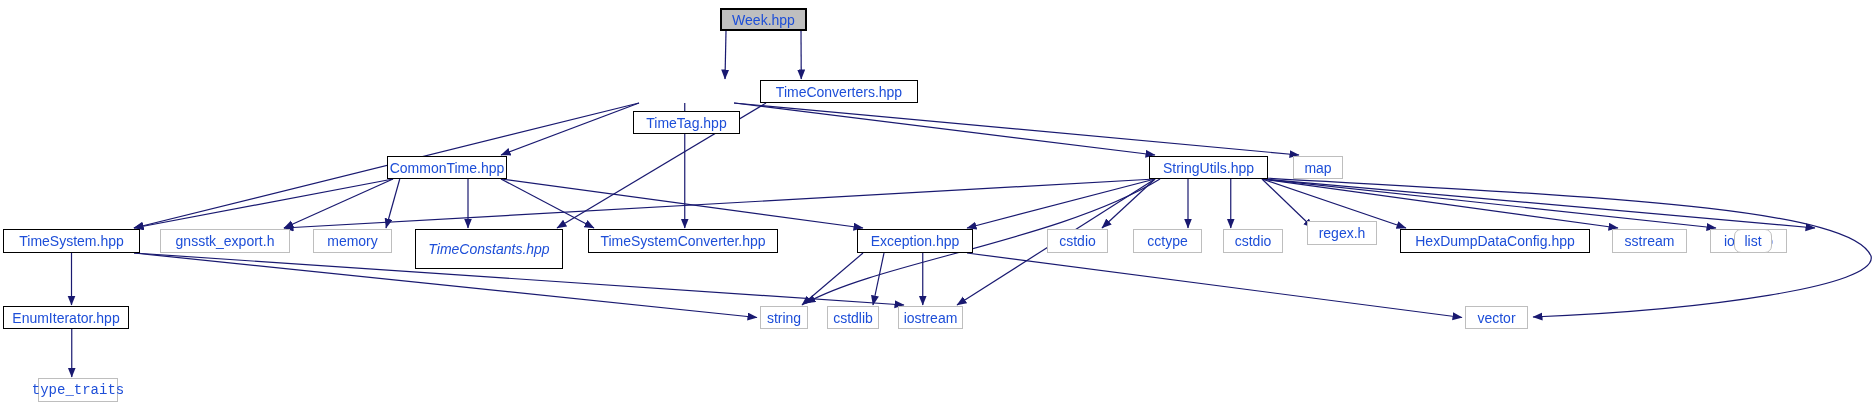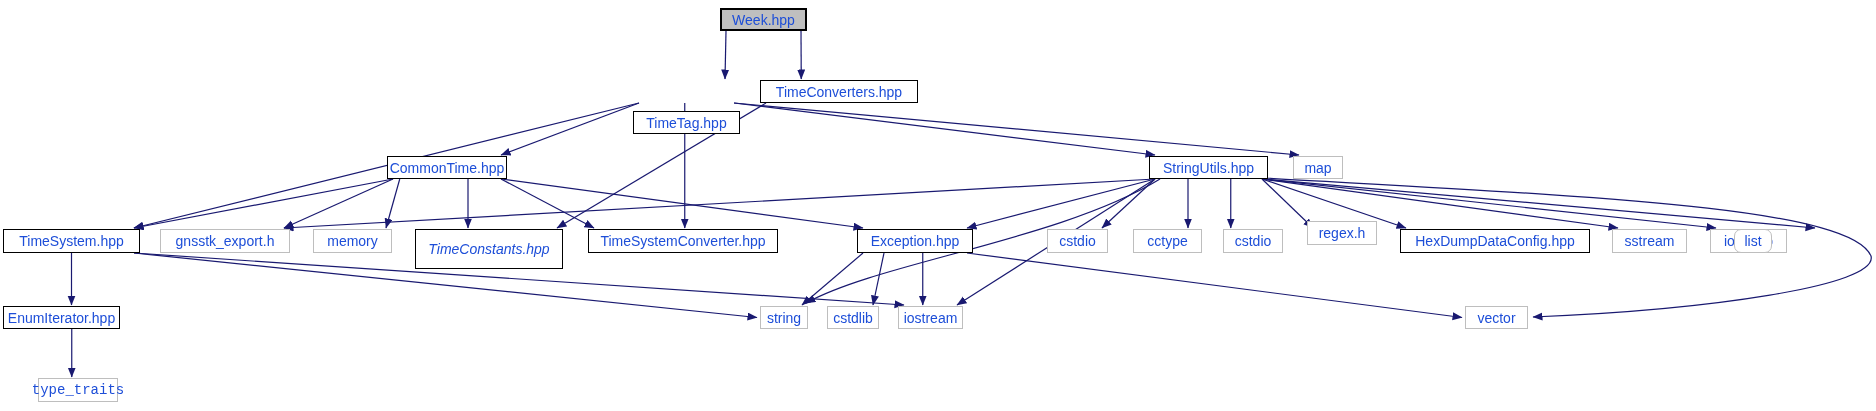--- a/index.html
+++ b/index.html
@@ -97,20 +97,20 @@
       <div class="node doc" style="left: 588px; top: 229px; width: 190px; height: 24px;">TimeSystemConverter.hpp</div>
       <div class="node doc" style="left: 857px; top: 229px; width: 116px; height: 24px;">Exception.hpp</div>
       <div class="node ext" style="left: 1047px; top: 229px; width: 61px; height: 24px;">cstdio</div>
       <div class="node ext" style="left: 1133px; top: 229px; width: 69px; height: 24px;">cctype</div>
       <div class="node ext" style="left: 1223px; top: 229px; width: 60px; height: 24px;">cstdio</div>
       <div class="node ext" style="left: 1307px; top: 221px; width: 70px; height: 24px;">regex.h</div>
       <div class="node doc" style="left: 1400px; top: 229px; width: 190px; height: 24px;">HexDumpDataConfig.hpp</div>
       <div class="node ext" style="left: 1612px; top: 229px; width: 75px; height: 24px;">sstream</div>
       <div class="node ext" style="left: 1710px; top: 229px; width: 77px; height: 24px;">iomanip</div>
       <div class="node ext" style="left: 1734px; top: 229px; width: 38px; height: 24px; border-radius: 7px;">list</div>
-      <div class="node doc" style="left: 3px; top: 306px; width: 117px; height: 23px;">EnumIterator.hpp</div>
+      <div class="node doc" style="left: 3px; top: 306px; width: 126px; height: 23px;">EnumIterator.hpp</div>
       <div class="node ext" style="left: 760px; top: 306px; width: 48px; height: 23px;">string</div>
       <div class="node ext" style="left: 827px; top: 306px; width: 52px; height: 23px;">cstdlib</div>
       <div class="node ext" style="left: 898px; top: 306px; width: 65px; height: 23px;">iostream</div>
       <div class="node ext" style="left: 1465px; top: 306px; width: 63px; height: 23px;">vector</div>
       <div class="node ext" style="left: 38px; top: 378px; width: 80px; height: 24px; font-family: Liberation Mono, monospace;">type_traits</div>
     </div>
 </div>
 
 </body></html>

